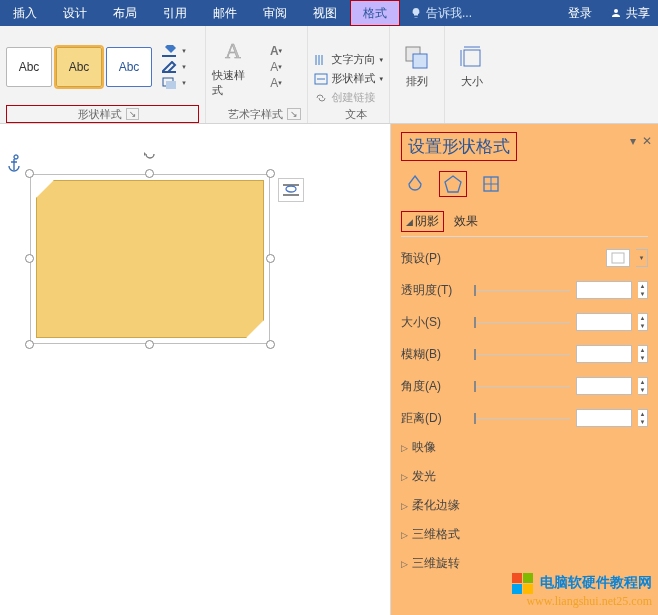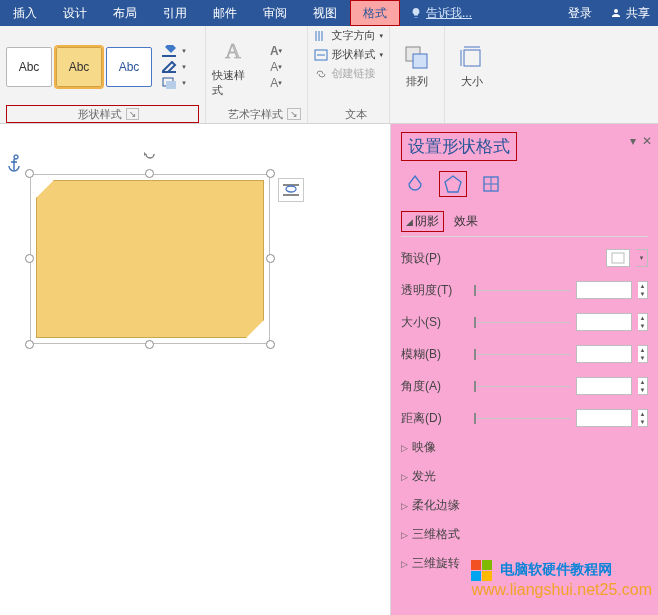--- a/index.html
+++ b/index.html
@@ -22,25 +22,25 @@
   .tab {
     padding: 0 12px;
     display: flex;
     align-items: center;
     font-size: 12px;
     color: #fff;
     cursor: pointer;
     border: 1px solid transparent;
   }
   .tab.active {
-    background: #fca5a5;
+    background: #c4b5fd;
     color: #2b579a;
     border: 1px solid #b3000a;
   }
-  .tabbar .tellme { color: #cfe0f7; display:flex; align-items:center; gap:4px; padding:0 10px; font-size:12px;text-decoration:underline;}
+  .tabbar .tellme { color: #cfe0f7; display:flex; align-items:center; gap:4px; padding:0 10px; font-size:12px;}
   .tabbar .signin { padding:8px 10px; display:flex; align-items:center;}
   .tabbar .share { padding:4px 8px; display:flex; align-items:center; gap:4px;}
   .share svg { fill:#fff; }
   
   .ribbon {
     background: #f3f3f3;
     border-bottom: 1px solid #d4d4d4;
     display: flex;
     height: 98px;
   }
@@ -94,21 +94,21 @@
   }
   .layout-badge {
     position:absolute; right:-34px; top:4px;
     width:26px; height:24px; border:1px solid #c9c9c9; background:#fff;
     display:flex; align-items:center; justify-content:center;
   }
   
   .pane {
     width: 268px;
     border-left:1px solid #d9d9d9;
-    background:#f9a8d4;
+    background:#fdba74;
     padding:8px 10px 4px 10px;
     position:relative;
     overflow:hidden;
   }
   .pane-title {
     color:#2b579a; font-size:17px;
     border:1px solid #b3000a;
     display:inline-block; padding:2px 6px;
   }
   .pane-close { position:absolute; right:6px; top:10px; display:flex; gap:6px; color:#666;}
@@ -123,23 +123,23 @@
   .prow .plabel { width:68px; }
   .prow .slider { flex:1; height:1px; background:#c8c8c8; position:relative;}
   .prow .slider::before { content:""; position:absolute; left:-1px; top:-5px; width:2px; height:11px; background:#888;}
   .prow .valbox { width:56px; height:18px; border:1px solid #bdbdbd; background:#fff;}
   .prow .spin { width:10px; height:18px; border:1px solid #bdbdbd; border-left:none; background:#fff; display:flex; flex-direction:column;}
   .prow .spin div{flex:1; font-size:6px; display:flex; align-items:center; justify-content:center; color:#555;}
   .swatch { width:24px; height:18px; border:1px solid #bdbdbd; background:#fff; display:flex; align-items:center; justify-content:center;}
   .dropdown-caret { width:12px; height:18px; border:1px solid #bdbdbd; border-left:none; display:flex; align-items:center; justify-content:center; font-size:7px; color:#555;}
   .section { margin-top:12px; display:flex; align-items:center; gap:4px; color:#444; font-size:12px;}
   .section .tri { color:#666; font-size:9px;}
-  .watermark { position:absolute; right:6px; bottom:16px; font-size:14px; font-weight:bold;}
+  .watermark { position:absolute; right:6px; bottom:6px; font-size:14px; font-weight:bold;font-family:Liberation Serif, serif;}
   .watermark .t1{color:#0b84d8;}
-  .watermark .url{ color:#f0a326; font-size:16px; font-weight:normal; display:block; text-align:right;}
+  .watermark .url{ color:#f0a326; font-size:12px; font-weight:normal; display:block; text-align:right;}
   .winlogo { display:inline-grid; grid-template-columns:10px 10px; grid-template-rows:10px 10px; gap:1px; vertical-align:middle; margin-right:4px;}
   .winlogo span:nth-child(1){background:#f25022;} .winlogo span:nth-child(2){background:#7fba00;}
   .winlogo span:nth-child(3){background:#00a4ef;} .winlogo span:nth-child(4){background:#ffb900;}
   .launcher { font-size:9px; color:#7a7a7a; border:1px solid #bdbdbd; padding:0 2px; }
 </style>
 </head>
 <body>
 
 <div class="tabbar">
   <div class="tab">插入</div>
@@ -226,21 +226,21 @@
           </div>
       </div>
     </div>
     <div class="label">
       <span>艺术字样式</span>
       <span class="launcher">↘</span>
     </div>
   </div>
 
   <div class="ribbon-group">
-    <div class="content" style="flex-direction:column; align-items:flex-start; gap:4px; justify-content:flex-start">
+    <div class="content" style="flex-direction:column; align-items:flex-start; gap:4px; justify-content:flex-end">
       <div class="small-row">
         <svg width="14" height="12">
             <path stroke="#3e78c7" d="M2 1v10M5 1v10M8 1v10"></path>
           </svg>
         <span>文字方向</span>
           <span style="font-size:7px">▾</span>
       </div>
       <div class="small-row">
         <svg width="14" height="12">
             <rect x="1" y="1" width="12" height="10" fill="none" stroke="#3e78c7"></rect>

